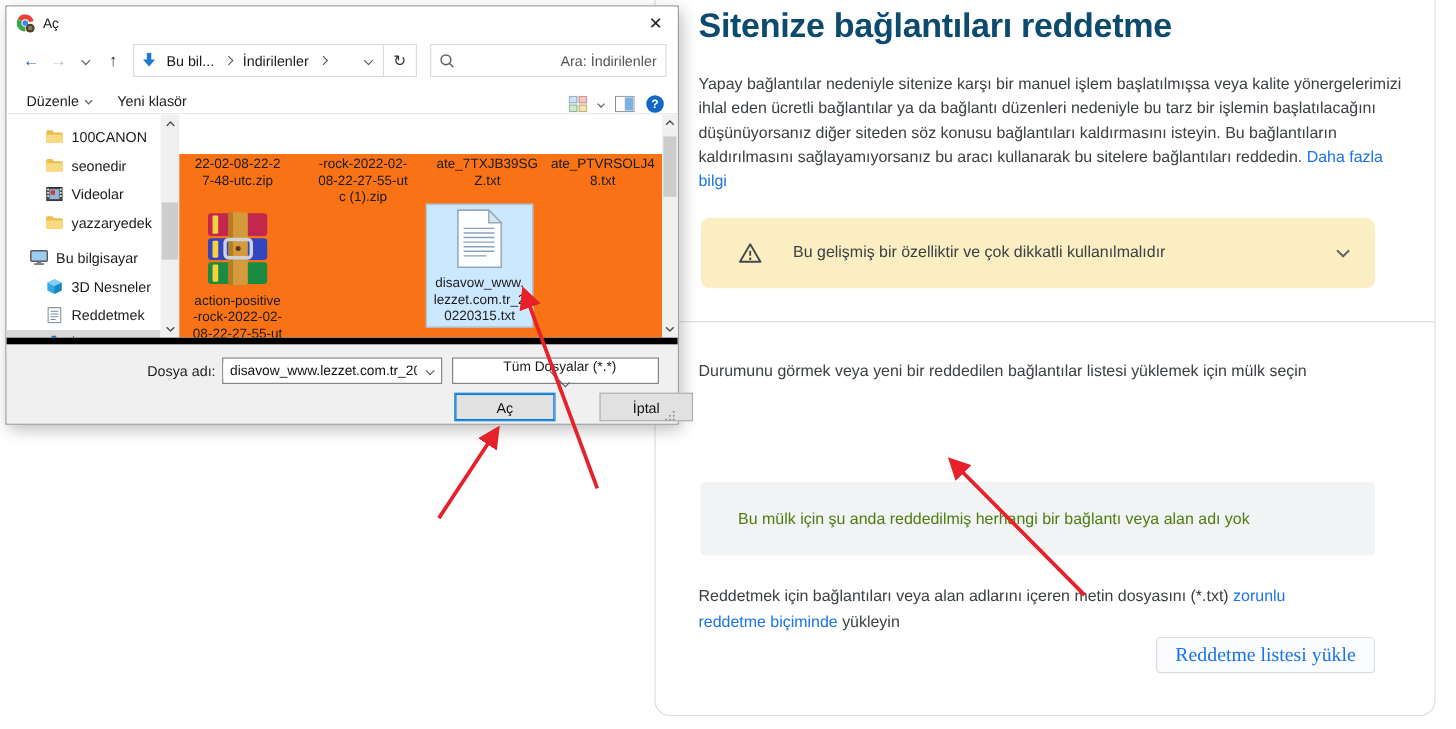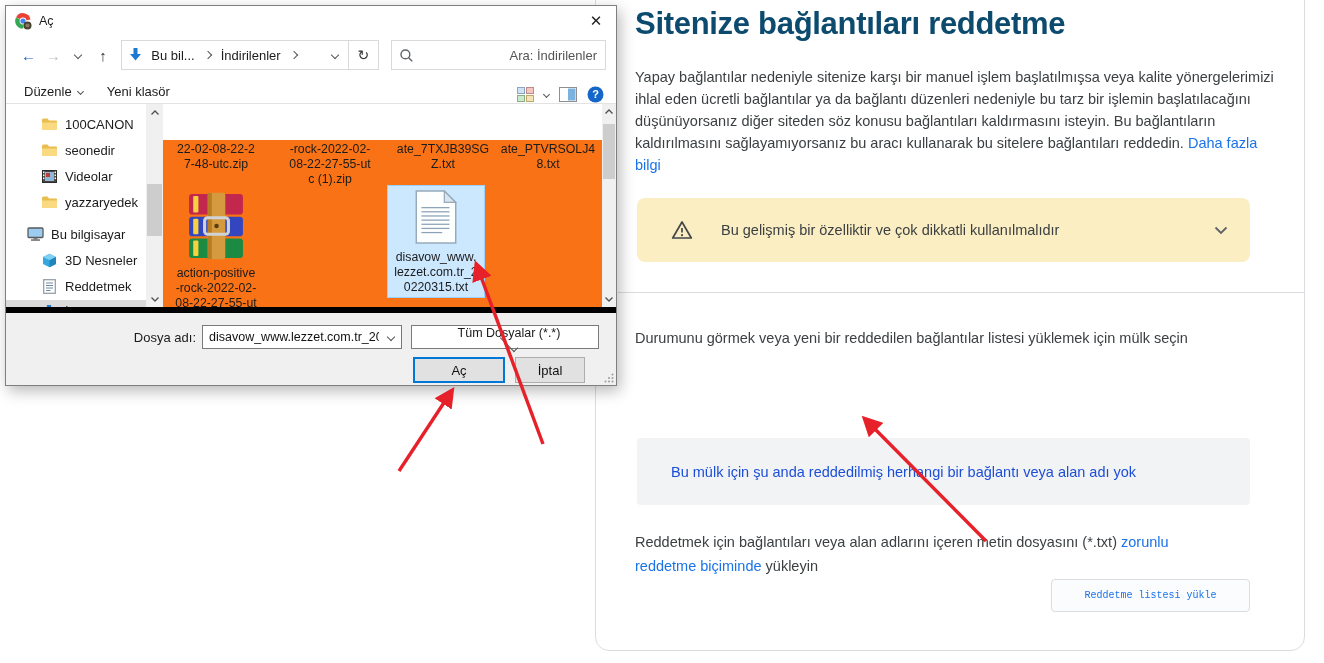--- a/index.html
+++ b/index.html
@@ -23,27 +23,27 @@
   .gsc-select-label { position:absolute; left:635px; top:330px; font-size:14.5px; color:#3c4043; }
   .gsc-dropdown { position:absolute; left:637px; top:369px; width:288px; height:38px;
                   border:1px solid #dadce0; border-radius:5px; display:flex; align-items:center;
                   padding:0 16px 0 18px; cursor:pointer; background:#fff; }
   .gsc-dropdown .pval { font-size:14px; color:#5f6368; flex:1; }
   .caret { width:0; height:0; border-left:5px solid transparent; border-right:5px solid transparent;
            border-top:6px solid #1a73e8; }
   .gsc-empty { position:absolute; left:637px; top:438px; width:613px; height:67px;
                background:#f1f3f4; border-radius:4px; display:flex; align-items:center;
                padding:0 34px; }
-  .gsc-empty span { font-size:14.5px; font-weight:500; color:#1d4ed8; }
+  .gsc-empty span { font-size:14.5px; font-weight:500; color:#4d7c0f; }
   .gsc-upload { position:absolute; left:635px; top:530px; width:580px; font-size:14.5px;
                 line-height:24px; color:#3c4043; }
   .gsc-btn { position:absolute; left:1051px; top:579px; width:199px; height:33px;
              background:#fbfcfe; border:1px solid #dadce0; border-radius:4px;
-             color:#1a73e8; font-size:10px; font-weight:500; cursor:pointer;
-             font-family:Liberation Mono, monospace; }
+             color:#1a73e8; font-size:18px; font-weight:500; cursor:pointer;
+             font-family:Liberation Serif, serif; }
 
   
   .dlg { position:absolute; left:5px; top:5px; width:612px; height:381px; background:#fff;
          border:1px solid #7f7f7f; box-shadow:3px 5px 14px rgba(0,0,0,.28);
          font-size:13px; color:#1b1b1b; display:flex; flex-direction:column; }
   .dlg-title { height:30px; display:flex; align-items:center; padding-left:9px; background:#fff; }
   .dlg-title .ttl { font-size:12.5px; margin-left:7px; flex:1; }
   .dlg-close { width:40px; height:30px; display:flex; align-items:center; justify-content:center;
                font-size:15px; color:#222; cursor:pointer; background:transparent; border:none; }
   .dlg-nav { height:38px; display:flex; align-items:center; padding:0 10px 0 12px; gap:4px; background:#fff; }
@@ -99,21 +99,21 @@
   .combo input { flex:1; border:none; outline:none; font-size:12.5px; padding:0 2px 0 6px;
                  font-family:"Liberation Sans", sans-serif; color:#111; min-width:0; }
   .combo .dd, .typesel .dd { width:20px; display:flex; justify-content:center; cursor:pointer; }
   .typesel { position:absolute; left:405px; top:12px; width:188px; height:24px; background:#fff;
              border:1px solid #7a7a7a; display:flex; align-items:center; padding-left:8px;
              font-size:12.5px; cursor:pointer;flex-direction:column; }
   .typesel span { flex:1; }
   .wbtn { position:absolute; top:44px; height:26px; background:#e1e1e1; border:1px solid #adadad;
           font-size:13px; font-family:"Liberation Sans", sans-serif; cursor:pointer; color:#111; }
   .wbtn.primary { left:407px; width:92px; border:1px solid #0078d7; box-shadow:inset 0 0 0 1px #0078d7; }
-  .wbtn.cancel { left:509px; width:70px; }
+  .wbtn.cancel { left:539px; width:85px; }
   .grip { position:absolute; right:2px; bottom:2px; }
 
   .arrows { position:absolute; left:0; top:0; width:1324px; height:663px; pointer-events:none; z-index:40; }
   .hidden-defs { position:absolute; width:0; height:0; overflow:hidden; }
 </style>
 </head>
 <body>
 
 <div class="page">
 

